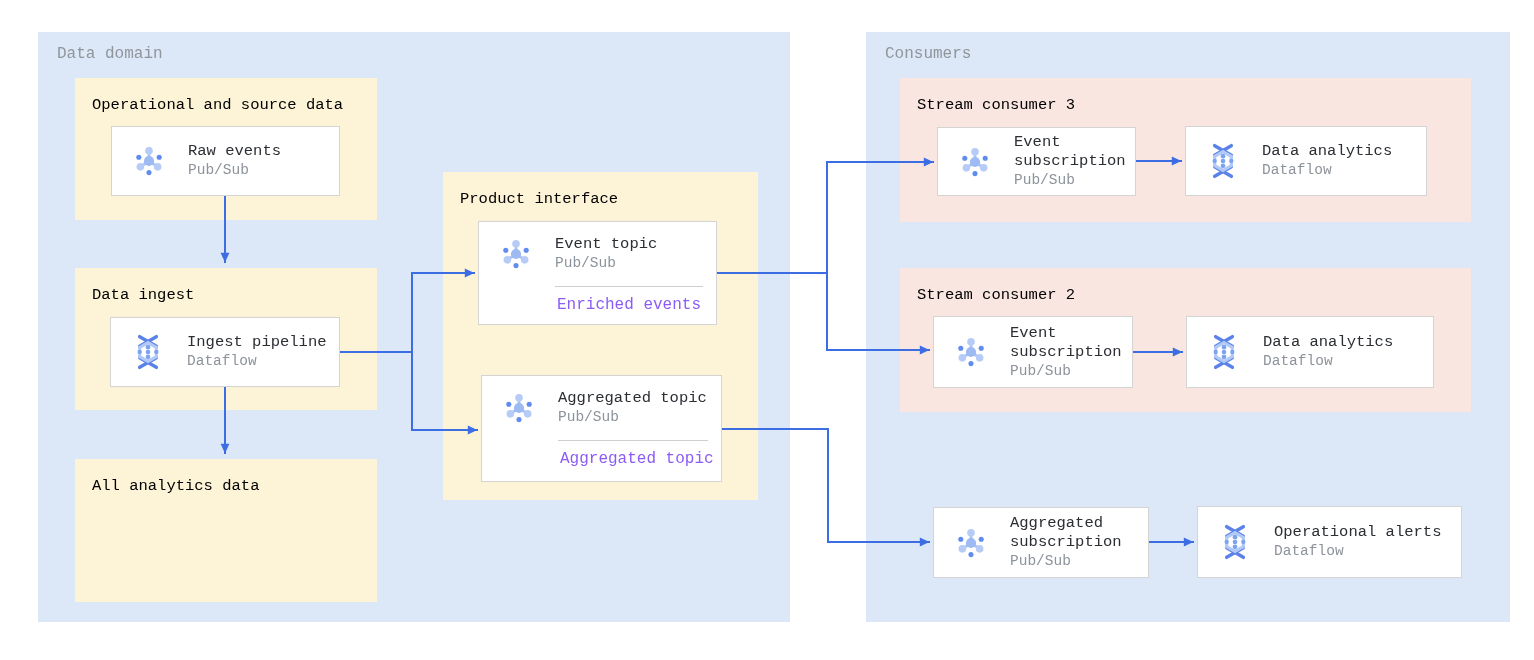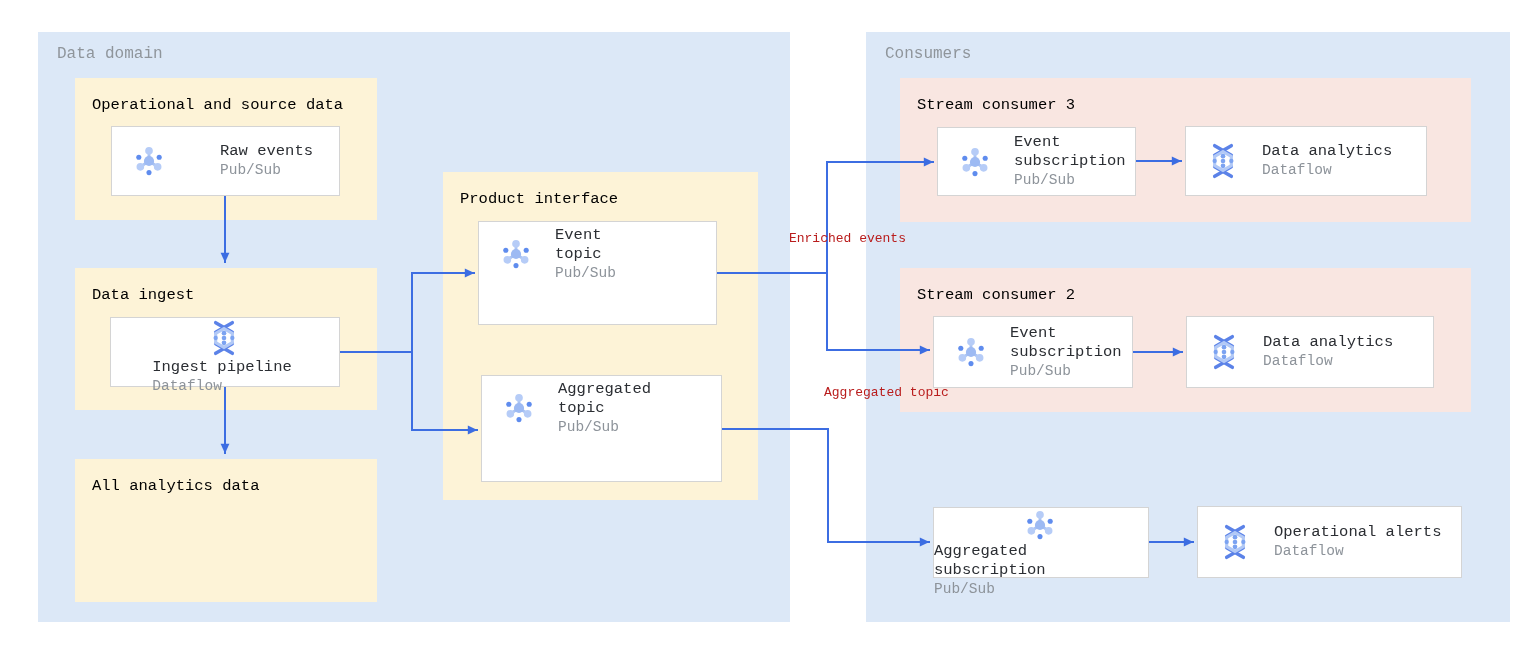--- a/index.html
+++ b/index.html
@@ -17,24 +17,24 @@
     position:absolute; background:#ffffff; border:1px solid #d4d4d4;
     display:flex; align-items:center; box-sizing:border-box;
   }
   .icon-box { width:44px; margin-left:15px; margin-right:17px; flex:none;
     display:flex; align-items:center; justify-content:center; }
   .txt { display:flex; flex-direction:column; justify-content:center; padding-right:6px; }
   .title { font-size:15.5px; line-height:19px; color:#2b2e33; }
   .product { font-size:14.5px; line-height:19px; color:#8d939a; }
 
   .card-topic { position:absolute; background:#ffffff; border:1px solid #d4d4d4;
-    display:flex; flex-direction:row; box-sizing:border-box; }
+    display:flex; flex-direction:column; box-sizing:border-box; }
   .topic-top { display:flex; align-items:center; height:64px; }
   .topic-divider { border-top:1px solid #cfcfcf; margin:0 13px 0 76px; height:0; }
-  .topic-tag { margin-left:78px; margin-top:9px; font-size:13px; color:#b91c1c; white-space:nowrap; }
+  .topic-tag { margin-left:78px; margin-top:9px; font-size:16px; color:#8b5cf6; white-space:nowrap; }
 
   .connectors { position:absolute; left:0; top:0; pointer-events:none; }
   .conn { stroke:#3c6de2; stroke-width:2; fill:none; stroke-linecap:square; }
 </style>
 </head>
 <body>
 
 <svg width="0" height="0" style="position:absolute" aria-hidden="true">
   <defs>
     <symbol id="i-pubsub" viewBox="0 0 24 24">
@@ -119,33 +119,33 @@
     <path class="conn" d="M412,430 L477,430" marker-end="url(#arrow)"></path>
     <path class="conn" d="M718,273 L827,273"></path>
     <path class="conn" d="M827,350 L827,162 L933,162" marker-end="url(#arrow)"></path>
     <path class="conn" d="M827,350 L929,350" marker-end="url(#arrow)"></path>
     <path class="conn" d="M723,429 L828,429 L828,542 L929,542" marker-end="url(#arrow)"></path>
     <path class="conn" d="M1137,161 L1181,161" marker-end="url(#arrow)"></path>
     <path class="conn" d="M1134,352 L1182,352" marker-end="url(#arrow)"></path>
     <path class="conn" d="M1150,542 L1193,542" marker-end="url(#arrow)"></path>
   </svg>
 
-  <div class="card" style="left:111px; top:126px; width:229px; height:70px;gap:32px;">
+  <div class="card" style="left:111px; top:126px; width:229px; height:70px;">
     <span class="icon-box">
       <svg width="34" height="34">
           <use href="#i-pubsub"></use>
         </svg>
       </span>
     <div class="txt">
       <div class="title">Raw events</div>
       <div class="product">Pub/Sub</div>
     </div>
   </div>
 
-  <div class="card" style="left:110px; top:317px; width:230px; height:70px;flex-direction:column;">
+  <div class="card" style="left:110px; top:317px; width:230px; height:70px;">
     <span class="icon-box">
       <svg width="40" height="40">
           <use href="#i-dataflow"></use>
         </svg>
       </span>
     <div class="txt">
       <div class="title">Ingest pipeline</div>
       <div class="product">Dataflow</div>
     </div>
   </div>
@@ -224,21 +224,21 @@
       <svg width="40" height="40">
           <use href="#i-dataflow"></use>
         </svg>
       </span>
     <div class="txt">
       <div class="title">Data analytics</div>
       <div class="product">Dataflow</div>
     </div>
   </div>
 
-  <div class="card" style="left:933px; top:507px; width:216px; height:71px;flex-direction:column;">
+  <div class="card" style="left:933px; top:507px; width:216px; height:71px;">
     <span class="icon-box">
       <svg width="34" height="34">
           <use href="#i-pubsub"></use>
         </svg>
       </span>
     <div class="txt">
       <div class="title">Aggregated subscription</div>
       <div class="product">Pub/Sub</div>
     </div>
   </div>

